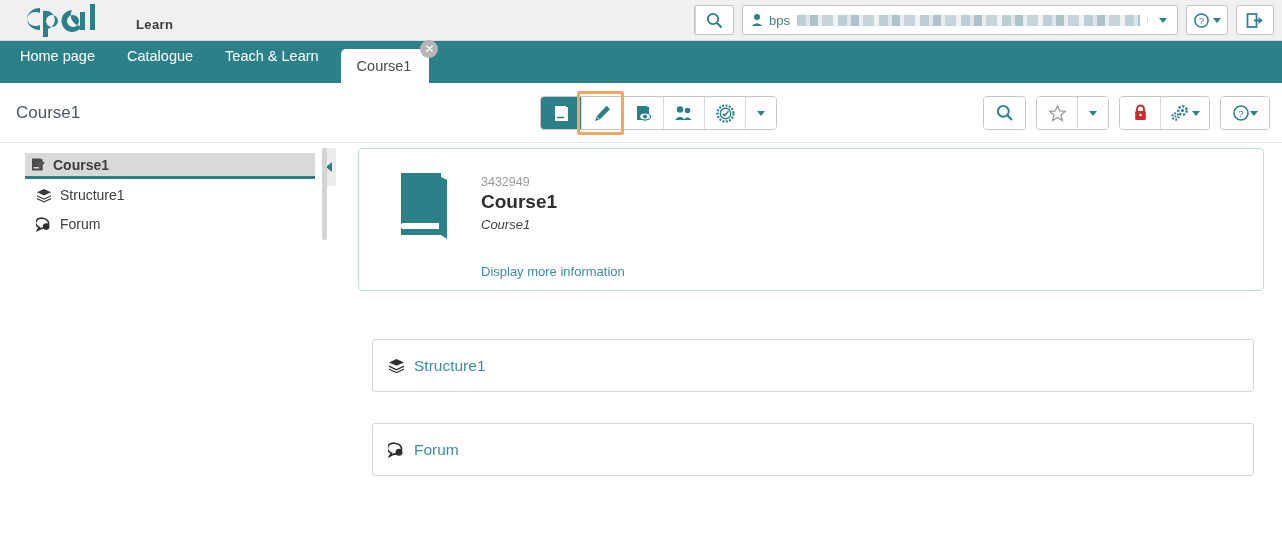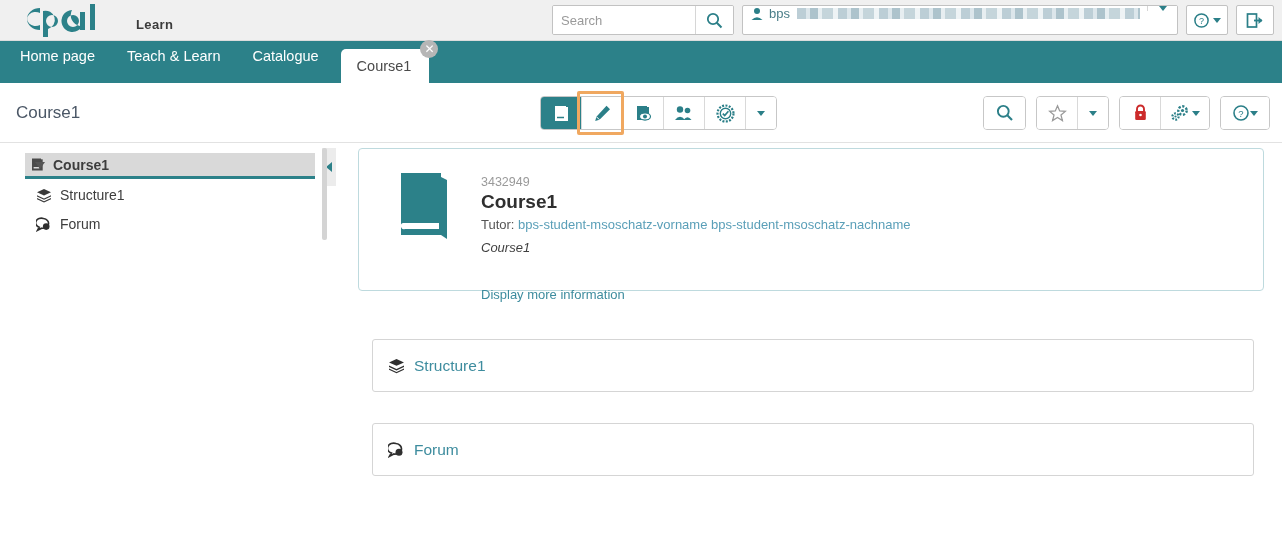--- a/index.html
+++ b/index.html
@@ -70,21 +70,21 @@
     align-items: center;
     justify-content: center;
     cursor: pointer;
   }
   .user-group {
     display: flex;
     height: 30px;
     border: 1px solid #c2c2c2;
     border-radius: 2px;
     background: #fff;
-    align-items: flex-start;
+    align-items: center;
   }
   .user-box {
     width: 404px;
     display: flex;
     align-items: center;
     gap: 5px;
     padding: 0 7px;
     overflow: hidden;
   }
   .user-label {
@@ -390,21 +390,20 @@
       <path d="M33 9 L33 35 L38 35 L38 27 A9 9 0 1 0 33 9 Z M42 13 A6 6 0 1 1 42 25 A6 6 0 1 1 42 13 Z" fill="#2c8189"></path>
       <path d="M62 8 A11 11 0 1 0 70 27 L70 10 L75 10 L75 28 L70 28 L70 24 A11 11 0 0 1 62 8 Z M63 13 A6 6 0 1 1 63 25 A6 6 0 1 1 63 13 Z" fill="#2c8189"></path>
       <rect x="80" y="2" width="5" height="26" fill="#2c8189"></rect>
     </svg>
     <span class="brand-sub">Learn</span>
   </div>
 
   <div class="top-right">
 
     <div class="search-group">
-      <input class="search-input" type="text" placeholder="Search" style="">
       <div class="search-btn">
         <svg width="17" height="17" viewBox="0 0 17 17">
           <circle cx="7" cy="7" r="5.2" fill="none" stroke="#2b7f88" stroke-width="1.8"></circle>
           <line x1="10.8" y1="10.8" x2="15.5" y2="15.5" stroke="#2b7f88" stroke-width="2"></line>
         </svg>
       </div>
     </div>
 
     <div class="user-group">
       <div class="user-box">
@@ -434,22 +433,22 @@
         <line x1="8" y1="8.5" x2="16" y2="8.5" stroke="#2b7f88" stroke-width="1.8"></line>
         <path d="M12.5 5 L16.5 8.5 L12.5 12 Z" fill="#2b7f88"></path>
       </svg>
     </div>
 
   </div>
 </div>
 
 <div class="navbar">
   <div class="nav-item">Home page</div>
+  <div class="nav-item">Catalogue</div>
   <div class="nav-item">Teach &amp; Learn</div>
-  <div class="nav-item">Catalogue</div>
   <div class="nav-item active">
     <span>Course1</span>
     <span class="tab-close">✕</span>
   </div>
 </div>
 
 <div class="toolbar">
   <div class="page-title">Course1</div>
 
   <div class="toolbar-center">
@@ -601,24 +600,20 @@
       <div class="course-icon">
         <svg width="62" height="72" viewBox="0 0 62 72">
           <path d="M6 2 L46 2 L46 64 L6 64 Z" fill="#2c8189"></path>
           <path d="M46 6 L52 9 L52 68 L46 64 Z" fill="#2c8189"></path>
           <path d="M8 52 L44 52 L44 58 L10 58 A2.5 2.5 0 0 1 8 52 Z" fill="#ffffff"></path>
         </svg>
       </div>
       <div class="course-meta">
         <div class="course-id">3432949</div>
         <div class="course-name">Course1</div>
-        <div class="course-tutor">
-          <span>Tutor:</span>
-          <a>bps-student-msoschatz-vorname bps-student-msoschatz-nachname</a>
-        </div>
         <div class="course-desc">Course1</div>
         <a class="more-link">Display more information</a>
       </div>
     </div>
 
     <div class="node-card-wrap">
       <div class="node-card">
         <svg width="17" height="16" viewBox="0 0 17 16">
           <path d="M8.5 1 L16 4.4 L8.5 7.8 L1 4.4 Z" fill="#2f2f2f"></path>
           <path d="M1 7.6 L8.5 11 L16 7.6 L16 9 L8.5 12.4 L1 9 Z" fill="#2f2f2f"></path>

